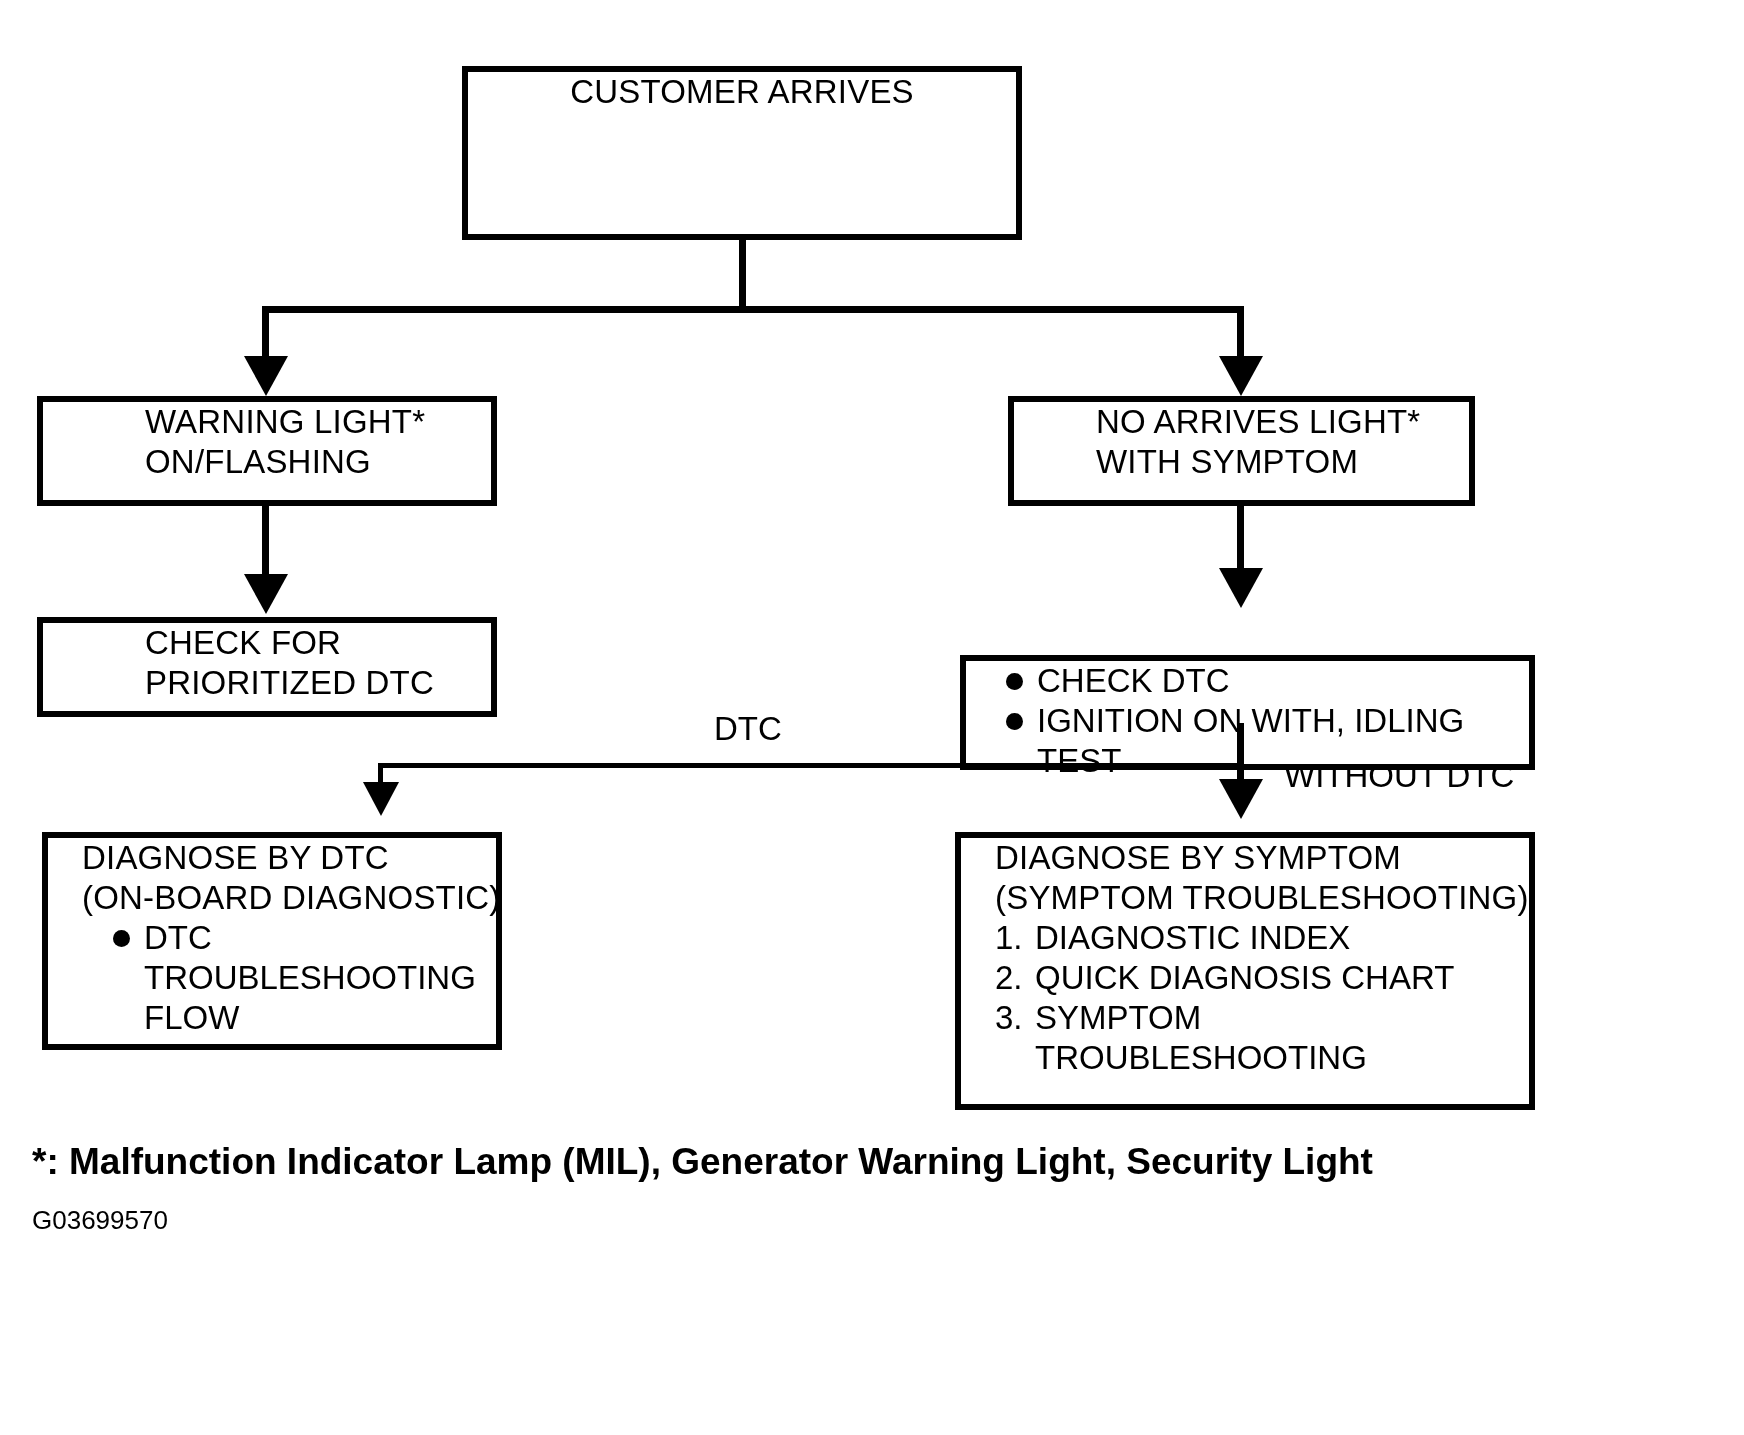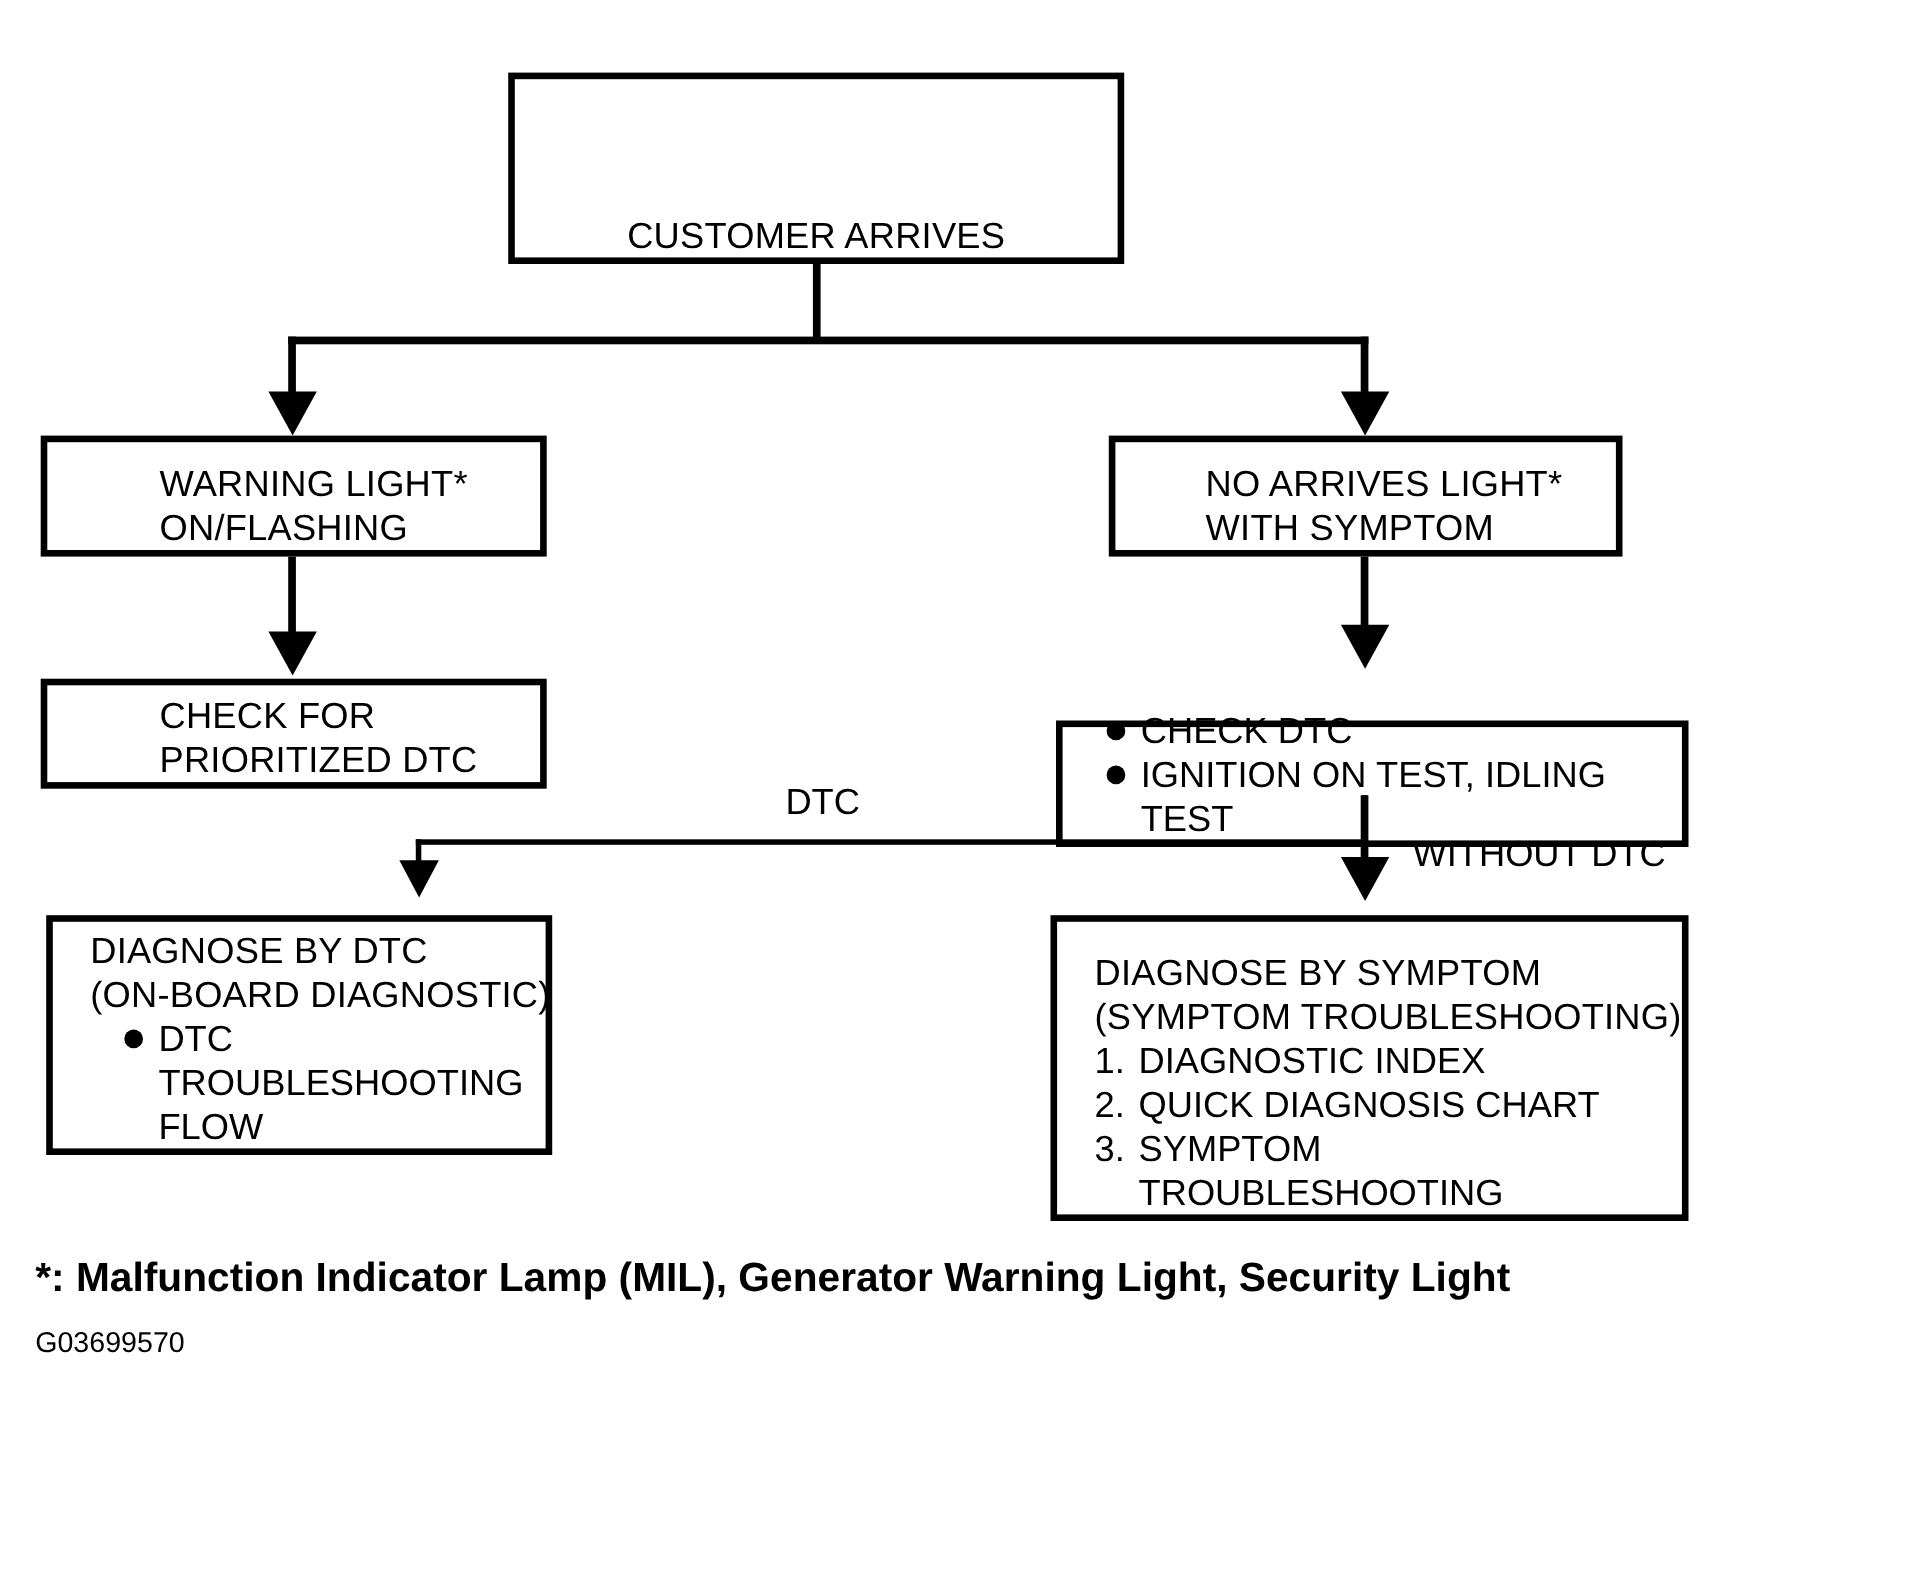--- a/index.html
+++ b/index.html
@@ -11,21 +11,21 @@
   #stage{position:absolute;left:0;top:0;width:1744px;height:1435px;}
 
   
   .node{
     position:absolute;
     border:6px solid #000;
     background:#fff;
     box-sizing:border-box;
     display:flex;
     flex-direction:column;
-    justify-content:flex-end;
+    justify-content:flex-start;
   }
   .node .line{
     font-size:33px;
     line-height:40px;
     letter-spacing:.2px;
     white-space:pre;
   }
   .node.center .line{text-align:center;}
   .node.left-align{padding-left:34px;}
   .node.left-align .line{text-align:left;}
@@ -106,21 +106,21 @@
     <div class="line">PRIORITIZED DTC</div>
   </div>
 
   <div class="node left-align" style="left:960px;top:608px;width:575px;height:115px;padding-left:40px;margin-top:47px;">
     <div class="blt">
       <span class="dot"></span>
       <span class="txt">CHECK DTC</span>
     </div>
     <div class="blt">
       <span class="dot"></span>
-      <span class="txt">IGNITION ON TEST, IDLING</span>
+      <span class="txt">IGNITION ON WITH, IDLING</span>
     </div>
     <div class="blt indent">
       <span class="txt">TEST</span>
     </div>
   </div>
 
   <div class="thinh" style="left:378px;top:763px;width:862px;"></div>
   <div class="thinv" style="left:1238px;top:723px;height:44px;"></div>
   <div class="thinv" style="left:378px;top:763px;height:24px;"></div>
   <div class="arrow small" style="left:363px;top:782px;"></div>

